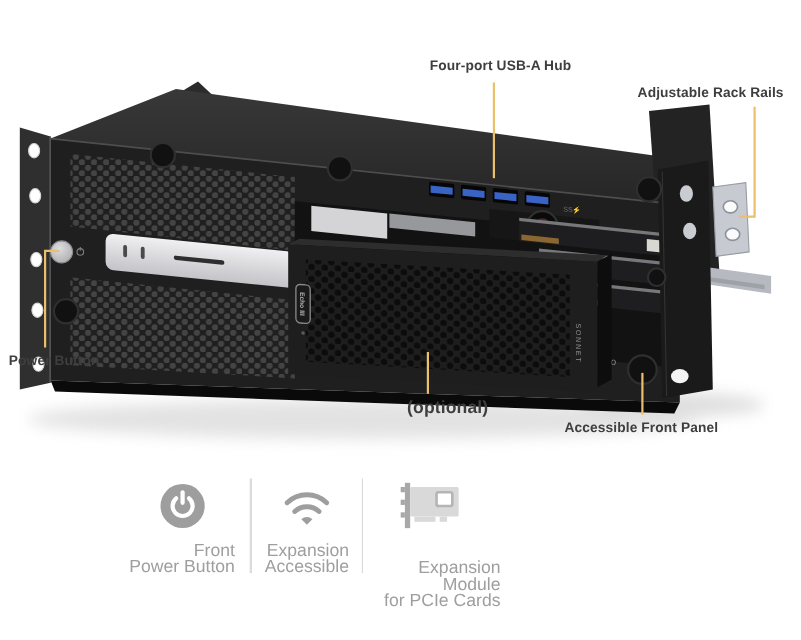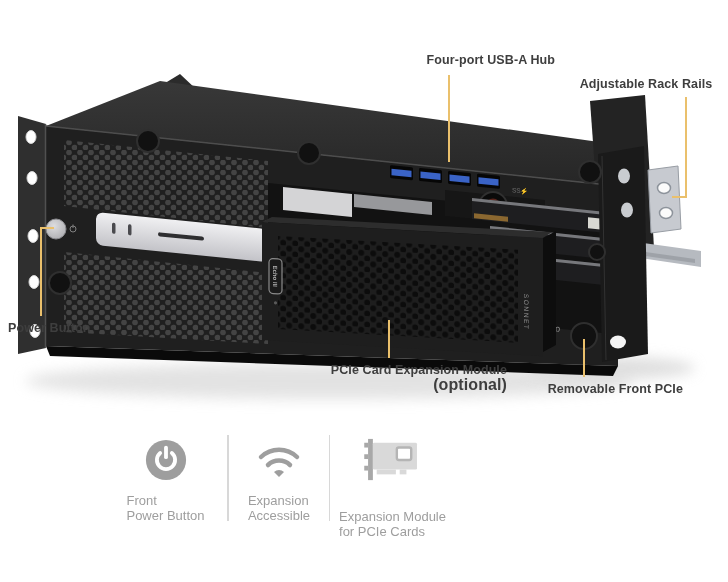--- a/index.html
+++ b/index.html
@@ -2,26 +2,26 @@
 <html><head>
 <meta charset="utf-8">
 <style>
   html,body{margin:0;padding:0;background:#fff;}
   .stage{position:relative;width:728px;height:582px;background:#fff;overflow:hidden;
          font-family:"Liberation Sans",sans-serif;}
   .illus{position:absolute;left:0;top:0;}
   .callout-label{position:absolute;font-weight:bold;font-size:12.5px;line-height:14px;
                  color:#3E3E3E;letter-spacing:.1px;}
   .callout-label .sub{display:block;font-size:16px;line-height:13px;margin-top:1px;}
-  .center{text-align:right;}
+  .center{text-align:center;}
   .right{text-align:center;}
   .features{position:absolute;left:104px;top:433px;display:flex;align-items:stretch;}
   .feature-cell{display:flex;flex-direction:column;align-items:center;}
   .icon-box{height:54px;display:flex;align-items:center;justify-content:center;}
-  .feature-label{margin-top:6px;font-size:13px;line-height:15px;color:#9E9E9E;text-align:left;}
+  .feature-label{margin-top:6px;font-size:16px;line-height:15px;color:#9E9E9E;text-align:right;}
   .vdiv{width:1px;background:#D8D8D8;height:86px;margin-top:2px;}
   .w1{width:123px;} .w2{width:118px;} .w3{width:100px;} .w4{width:125px;gap:16px;}
 </style>
 </head>
 <body>
 
 <div class="stage">
 
   <svg class="illus" width="728" height="582" viewBox="0 0 728 582">
     <defs>
@@ -185,26 +185,25 @@
     </g>
   </svg>
 
   <div class="callout-label center" style="left:355px;top:53px;width:200px;">Four-port USB-A Hub</div>
 
   <div class="callout-label right" style="left:565px;top:77px;width:162px;">Adjustable Rack Rails</div>
 
   <div class="callout-label" style="left:8px;top:321px;">Power Button</div>
 
   <div class="callout-label center" style="left:307px;top:363px;width:200px;">
-    <span>PCIe Card Expansion Module</span>
     <span class="sub">(optional)</span>
   </div>
 
   <div class="callout-label center" style="left:483px;top:382px;width:200px;">
-    <span>Removable Front PCIe</span>
+    <span>Accessible Front Panel</span>
   </div>
 
   <div class="features">
 
     <div class="feature-cell w1">
       <div class="icon-box">
         <svg width="44" height="44" viewBox="-23 -23 46 46">
           <circle r="21" fill="#9E9E9E"></circle>
           <path d="M6.11,-7.28 A9.5,9.5 0 1 1 -6.11,-7.28" fill="none" stroke="#fff" stroke-width="4" stroke-linecap="round"></path>
           <line x1="0" y1="-13" x2="0" y2="-3" stroke="#fff" stroke-width="4" stroke-linecap="round"></line>

